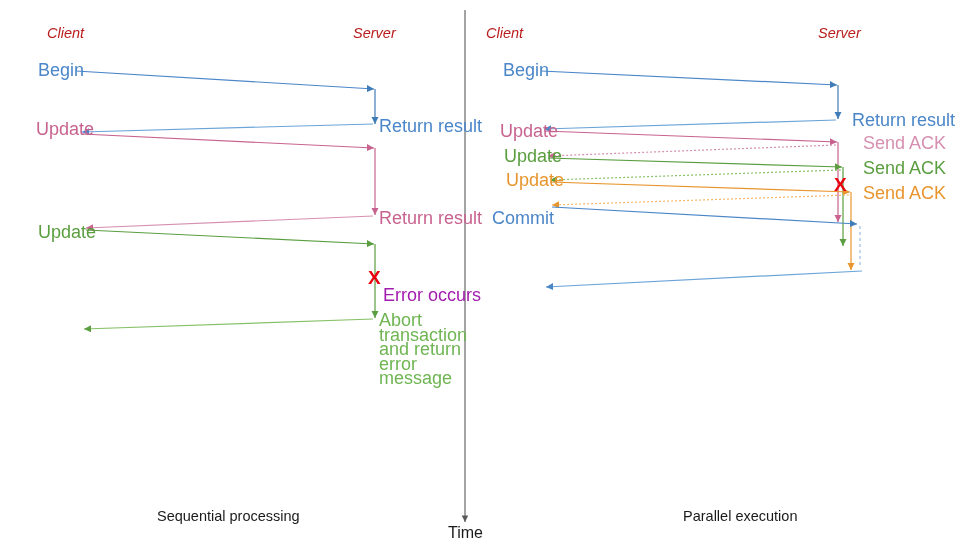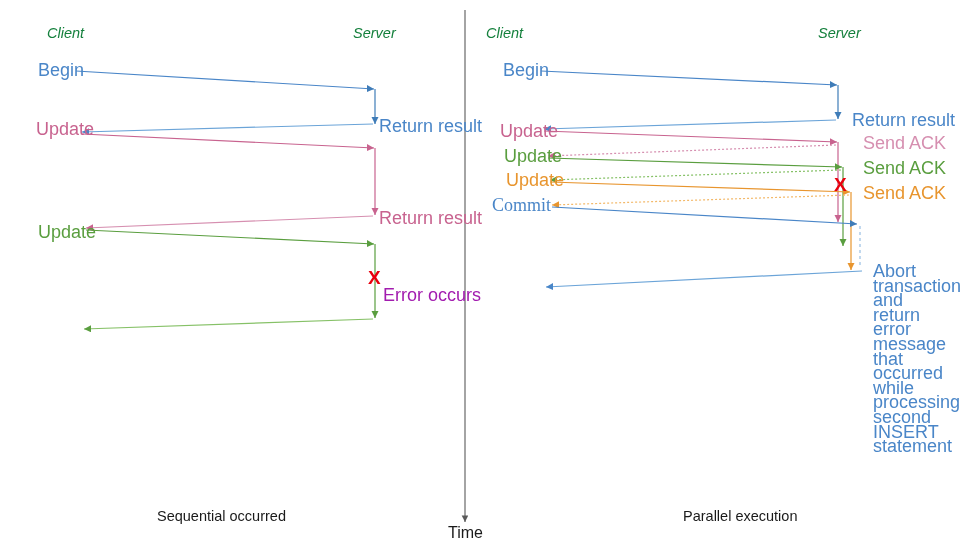--- a/index.html
+++ b/index.html
@@ -19,21 +19,21 @@
     position: absolute;
     left: 0;
     top: 0;
     width: 960px;
     height: 540px;
   }
   .lane-header {
     position: absolute;
     font-style: italic;
     font-size: 14.5px;
-    color: #15803d;
+    color: #b91c1c;
     white-space: nowrap;
   }
   .caption {
     position: absolute;
     font-size: 14.5px;
     color: #1a1a1a;
     white-space: nowrap;
   }
   .msg {
     position: absolute;
@@ -179,22 +179,23 @@
 
   <div class="msg" style="left:36px; top:122px; color:#c8638f;">Update</div>
 
   <div class="msg" style="left:379px; top:211px; color:#c8638f;">Return result</div>
 
   <div class="msg" style="left:38px; top:225px; color:#5a9e3f;">Update</div>
 
   <div class="err-x" style="left:368px; top:268px;">X</div>
   <div class="msg" style="left:383px; top:288px; color:#a21caf;">Error occurs</div>
 
-
-  <div class="caption" style="left:157px; top:508px;">Sequential occurred</div>
+  <div class="msg wrap" style="left:379px; top:313px; color:#6fb553;">Abort transaction and return error message</div>
+
+  <div class="caption" style="left:157px; top:508px;">Sequential processing</div>
 
   <div class="time-label" style="left:448px; top:524px;">Time</div>
 
   <div class="lane-header" style="left:486px; top:25px;">Client</div>
   <div class="lane-header" style="left:818px; top:25px;">Server</div>
 
   <div class="msg" style="left:503px; top:63px; color:#4a86c8;">Begin</div>
 
   <div class="msg" style="left:852px; top:113px; color:#4a86c8;">Return result</div>
 
@@ -205,19 +206,18 @@
   <div class="msg" style="left:504px; top:149px; color:#5a9e3f;">Update</div>
 
   <div class="msg" style="left:863px; top:161px; color:#5a9e3f;">Send ACK</div>
 
   <div class="msg" style="left:506px; top:173px; color:#e8952e;">Update</div>
 
   <div class="err-x" style="left:834px; top:175px;">X</div>
 
   <div class="msg" style="left:863px; top:186px; color:#e8952e;">Send ACK</div>
 
-  <div class="msg" style="left:492px; top:198px; color:#4a86c8;font-family:Liberation Serif, serif;">Commit</div>
-
-  <div class="msg wrapnarrow" style="left:873px; top:264px; color:#4a86c8;">Abort transaction and return error message that occurred while processing second INSERT statement</div>
+  <div class="msg" style="left:492px; top:211px; color:#4a86c8;">Commit</div>
+
 
   <div class="caption" style="left:683px; top:508px;text-align:right;">Parallel execution</div>
 
 </div>
 
 </body></html>

